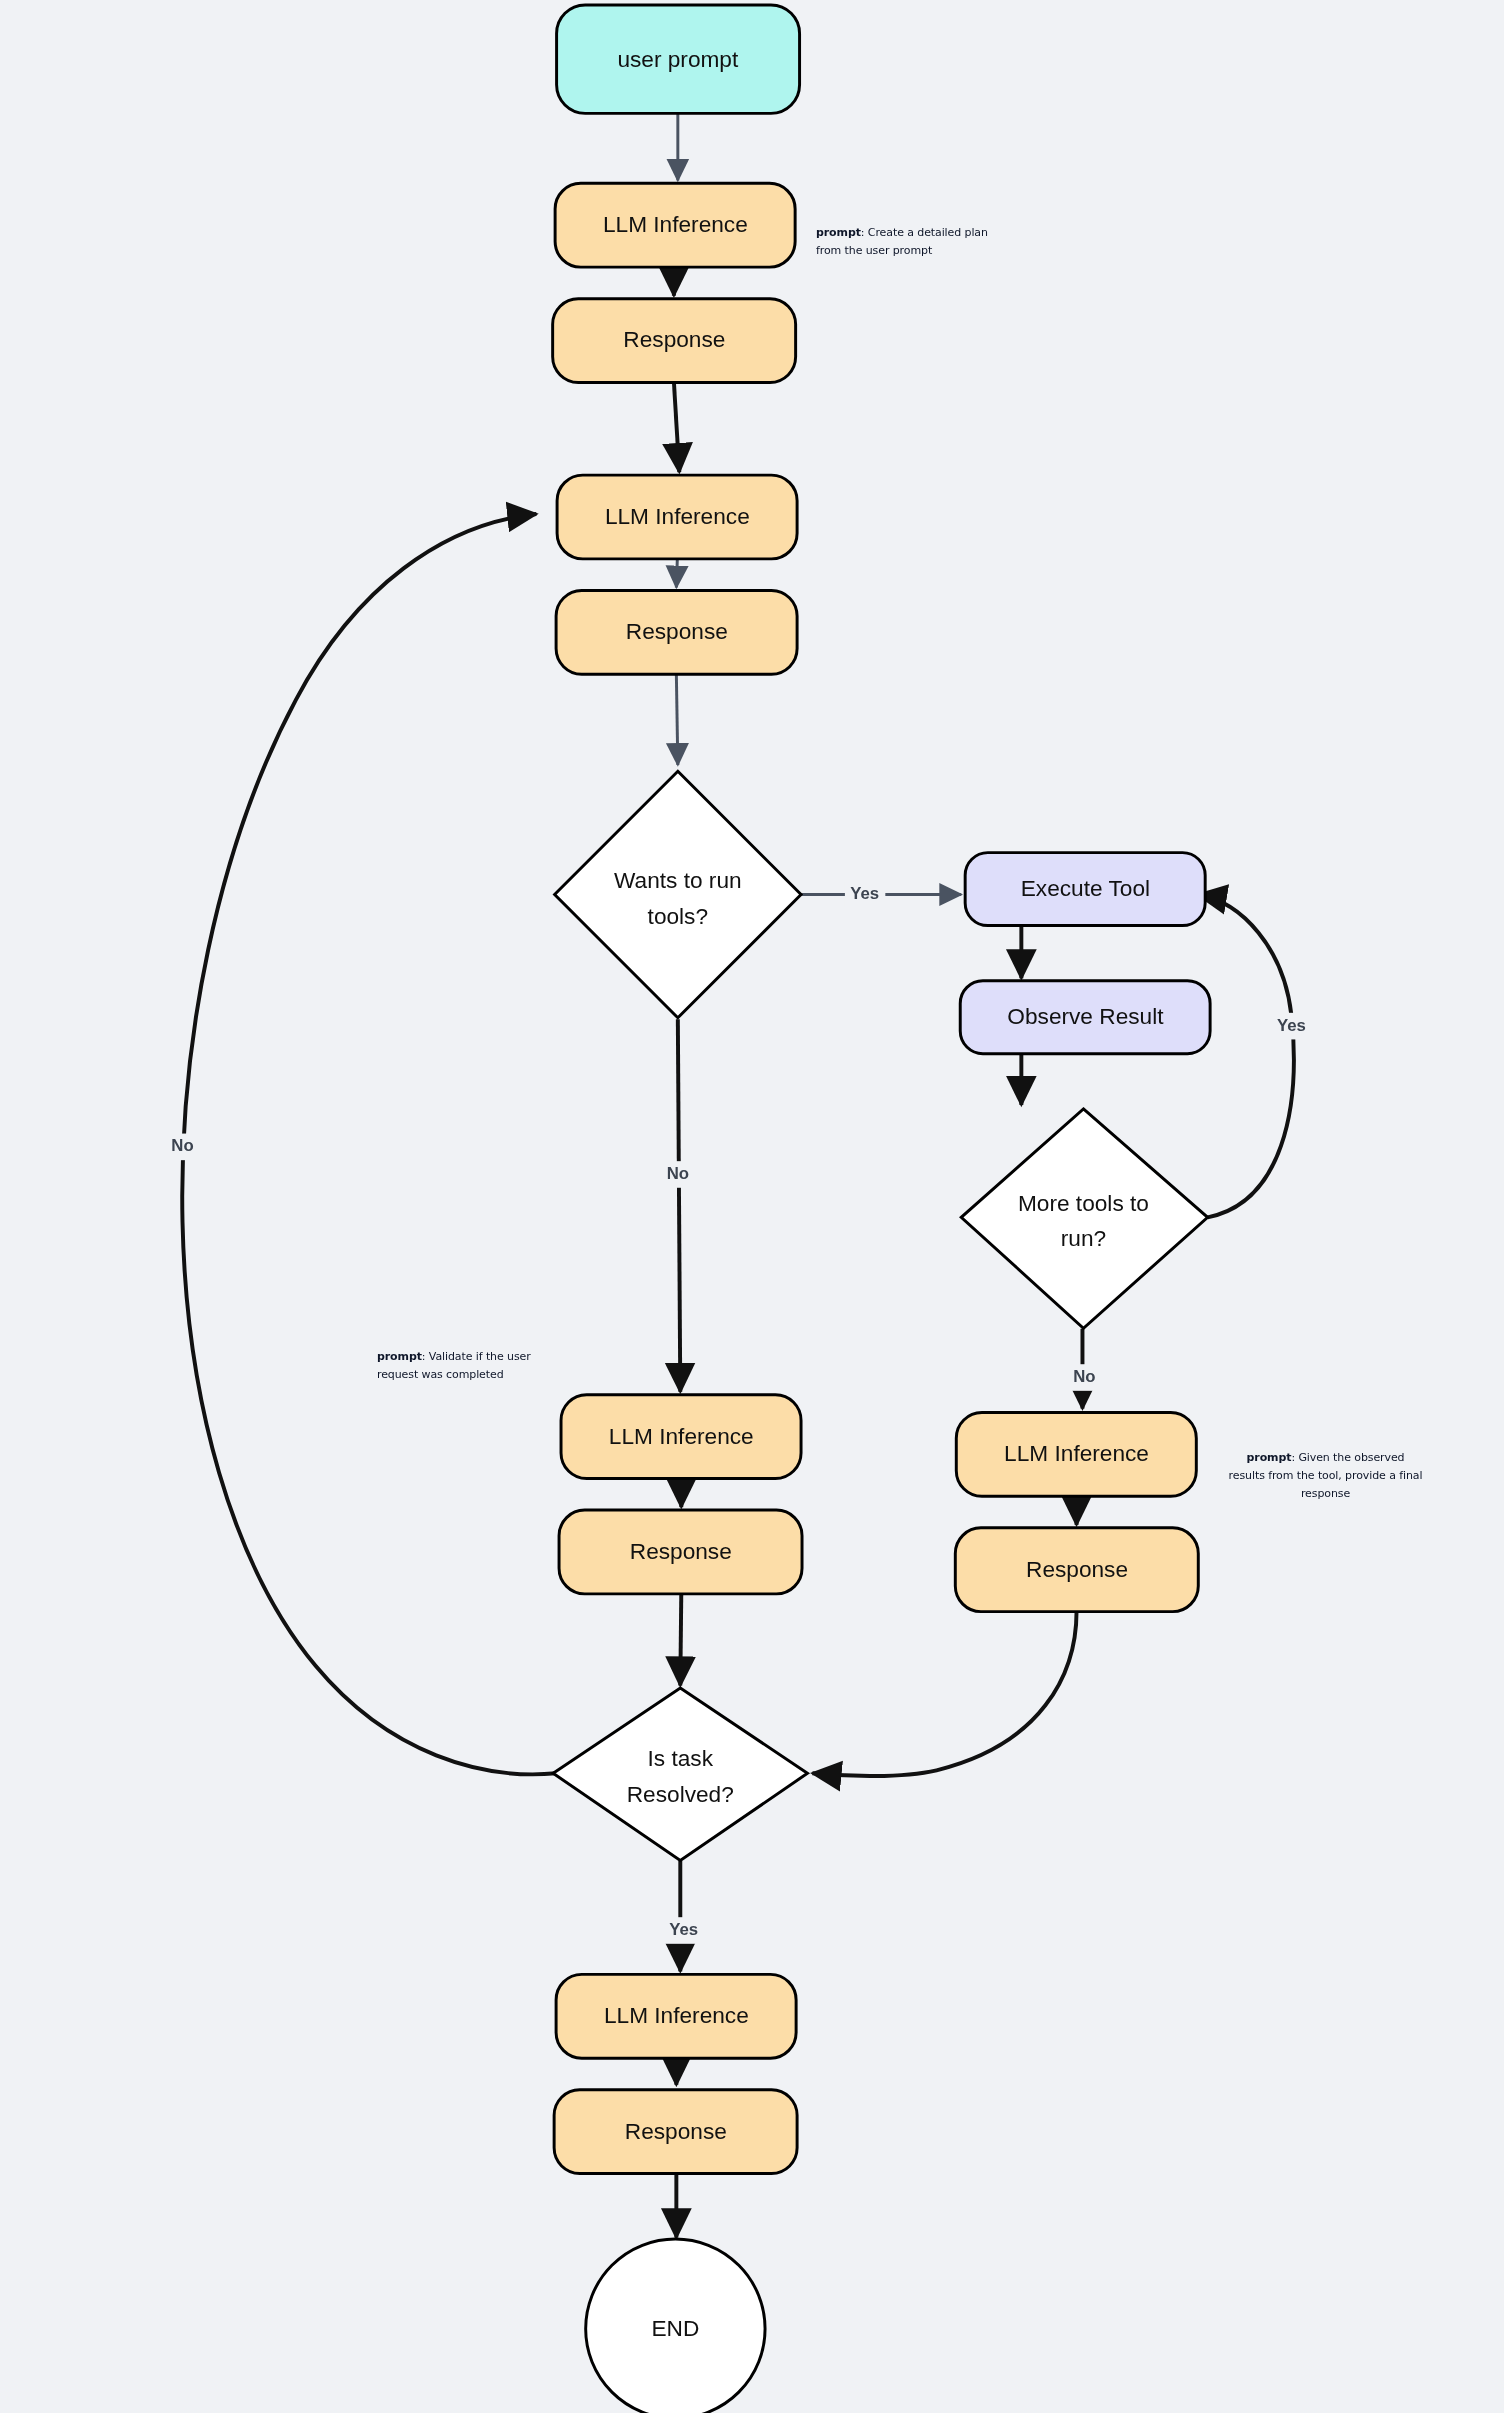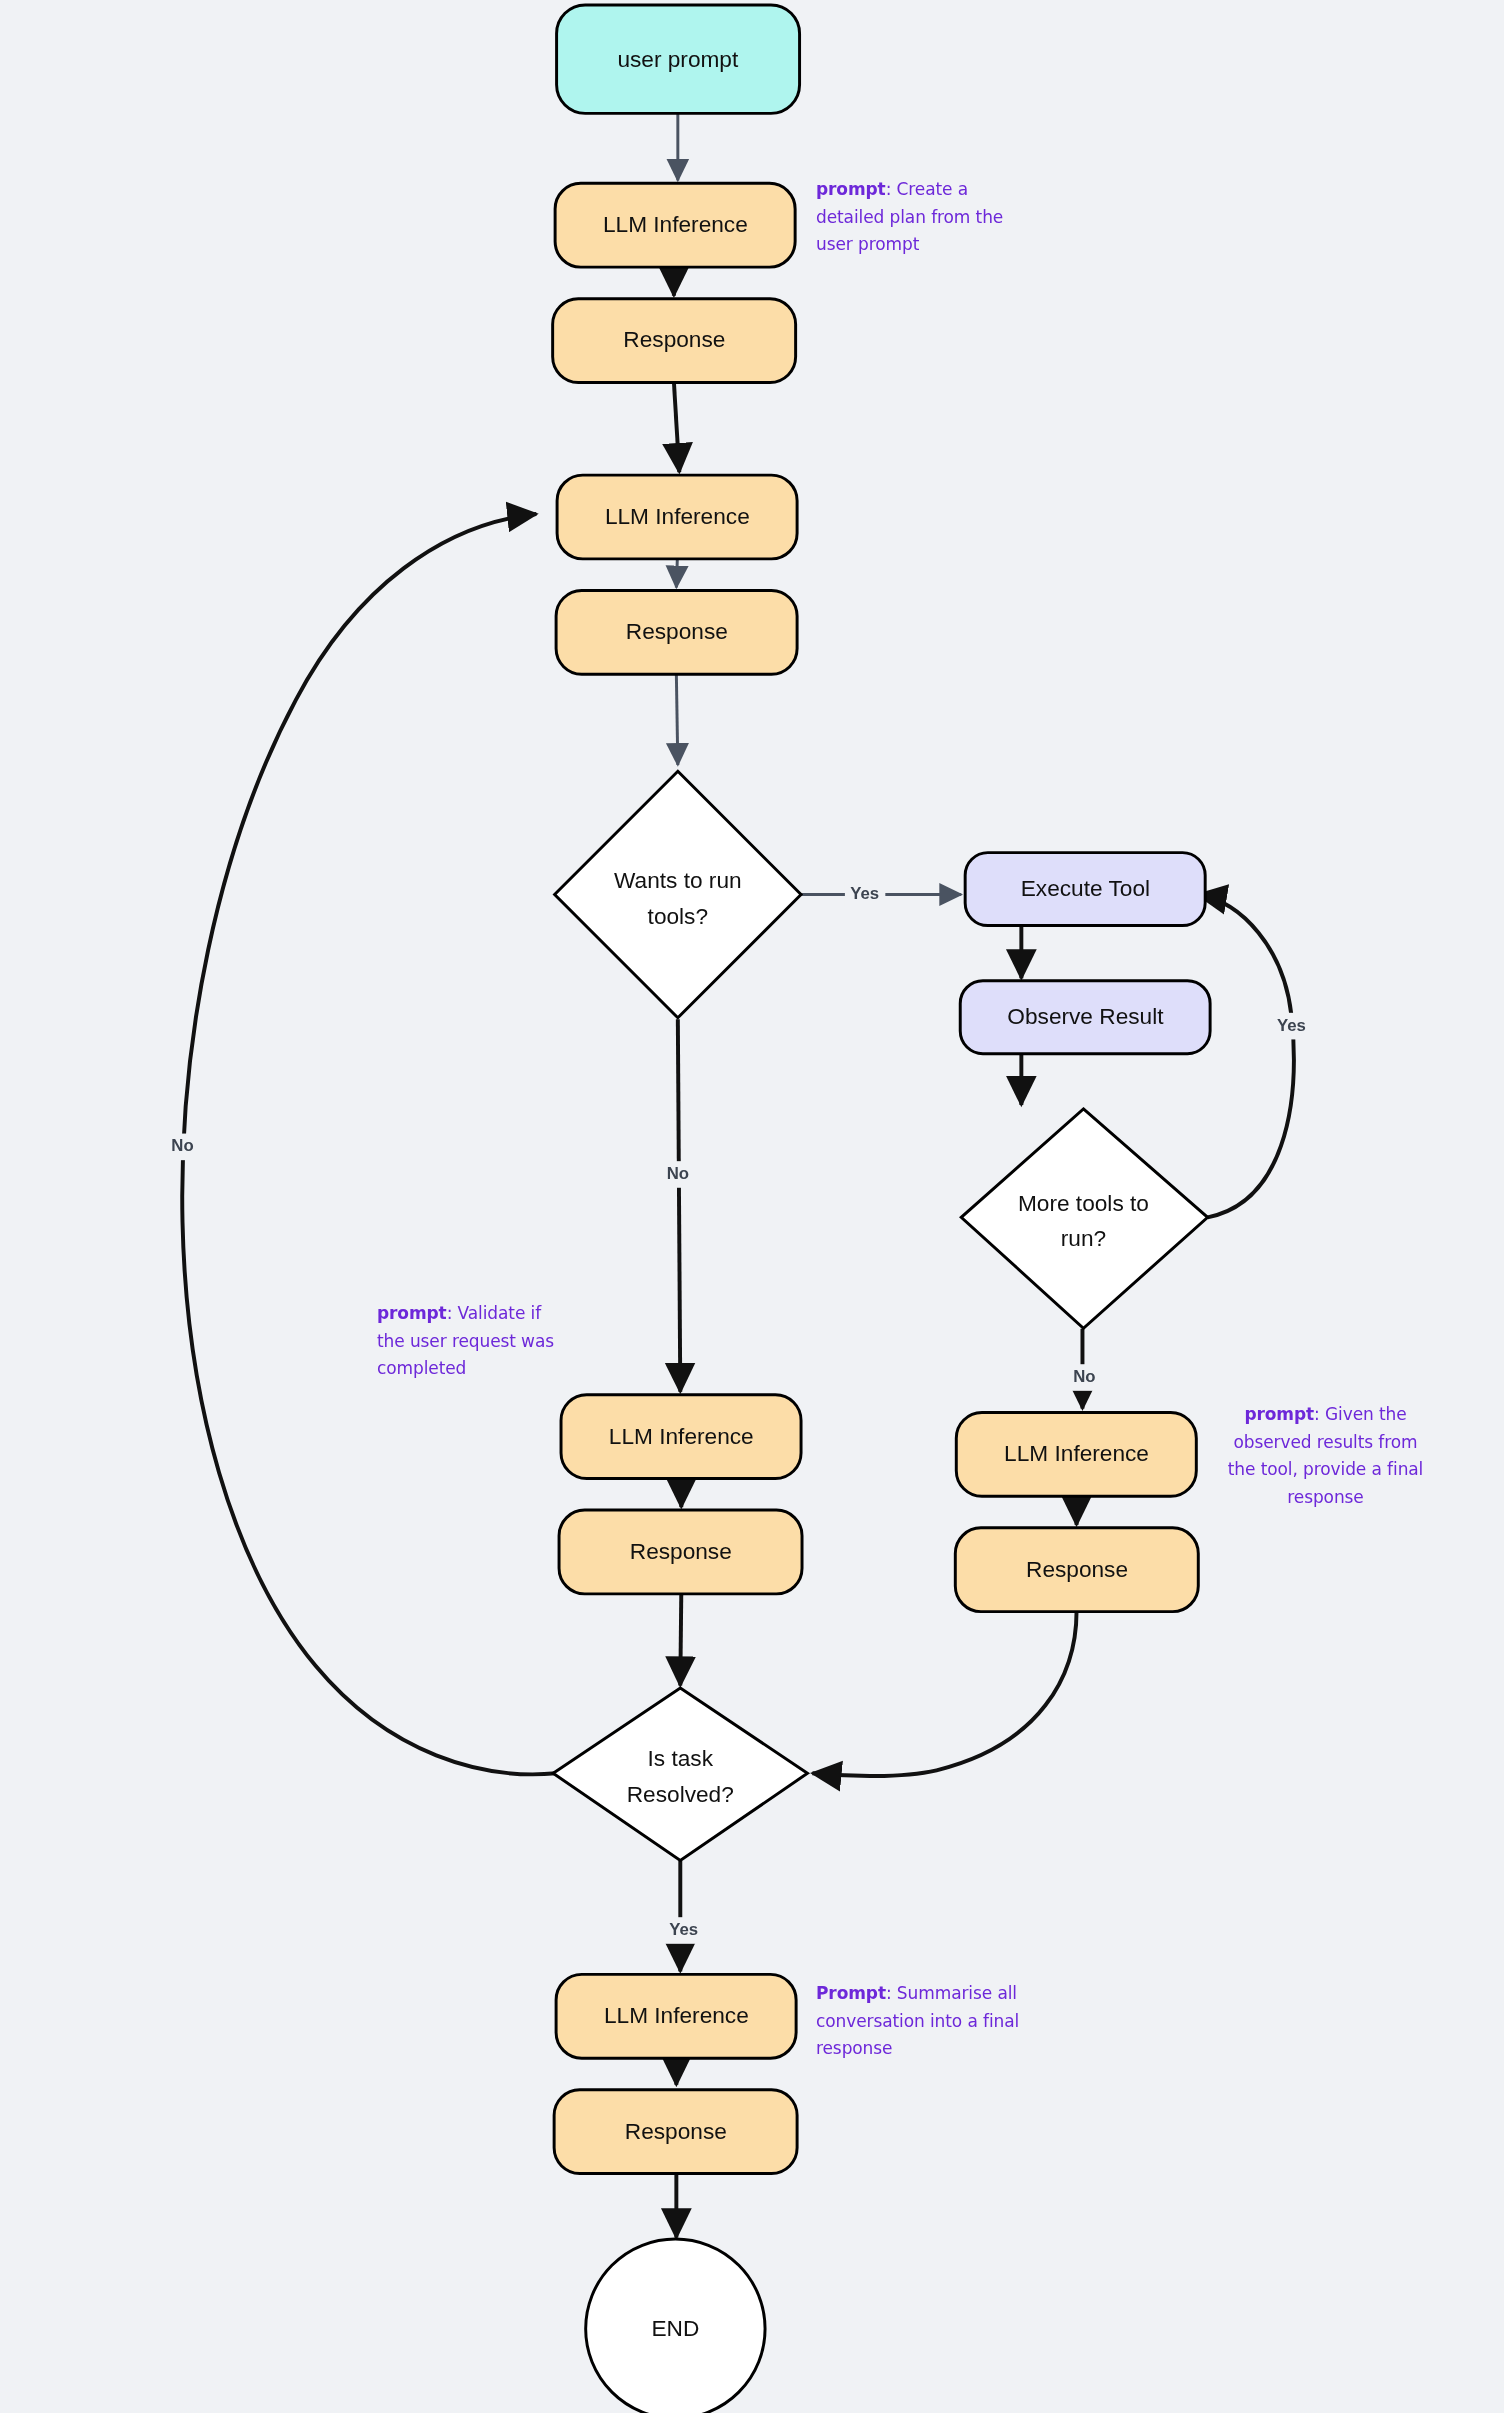--- a/index.html
+++ b/index.html
@@ -53,25 +53,26 @@
     font-family: "Liberation Sans", sans-serif;
     font-size: 34px;
     font-weight: bold;
     fill: #3c4450;
     text-anchor: middle;
     dominant-baseline: middle;
   }
   .annot {
     position: absolute;
     font-family: "DejaVu Sans", sans-serif;
-    font-size: 17px;
+    font-size: 11px;
     line-height: 1.62;
-    color: #6d28d9;
+    color: #0f172a;
     white-space: pre-wrap;
     letter-spacing: -0.1px;
+    margin-top: 48px;
   }
   .annot b {
     font-weight: bold;
   }
 </style>
 </head>
 <body>
 
 <div id="diagram-root">
 
@@ -305,16 +306,15 @@
 
   </svg>
 
   <div class="annot" style="left:816px; top:176px; width:197px;"><b>prompt</b><span>: Create a detailed plan from the user prompt</span></div>
 
 
   <div class="annot" style="left:377px; top:1300px; width:190px;"><b>prompt</b><span>: Validate if the user request was completed</span></div>
 
   <div class="annot" style="left:1227px; top:1401px; width:197px;text-align:center;"><b>prompt</b><span>: Given the observed results from the tool, provide a final response</span></div>
 
-  <div class="annot" style="left:816px; top:1980px; width:276px;"><b>Prompt</b><span>: Summarise all conversation into a final response</span></div>
 
 </div>
 
 
 </body></html>

